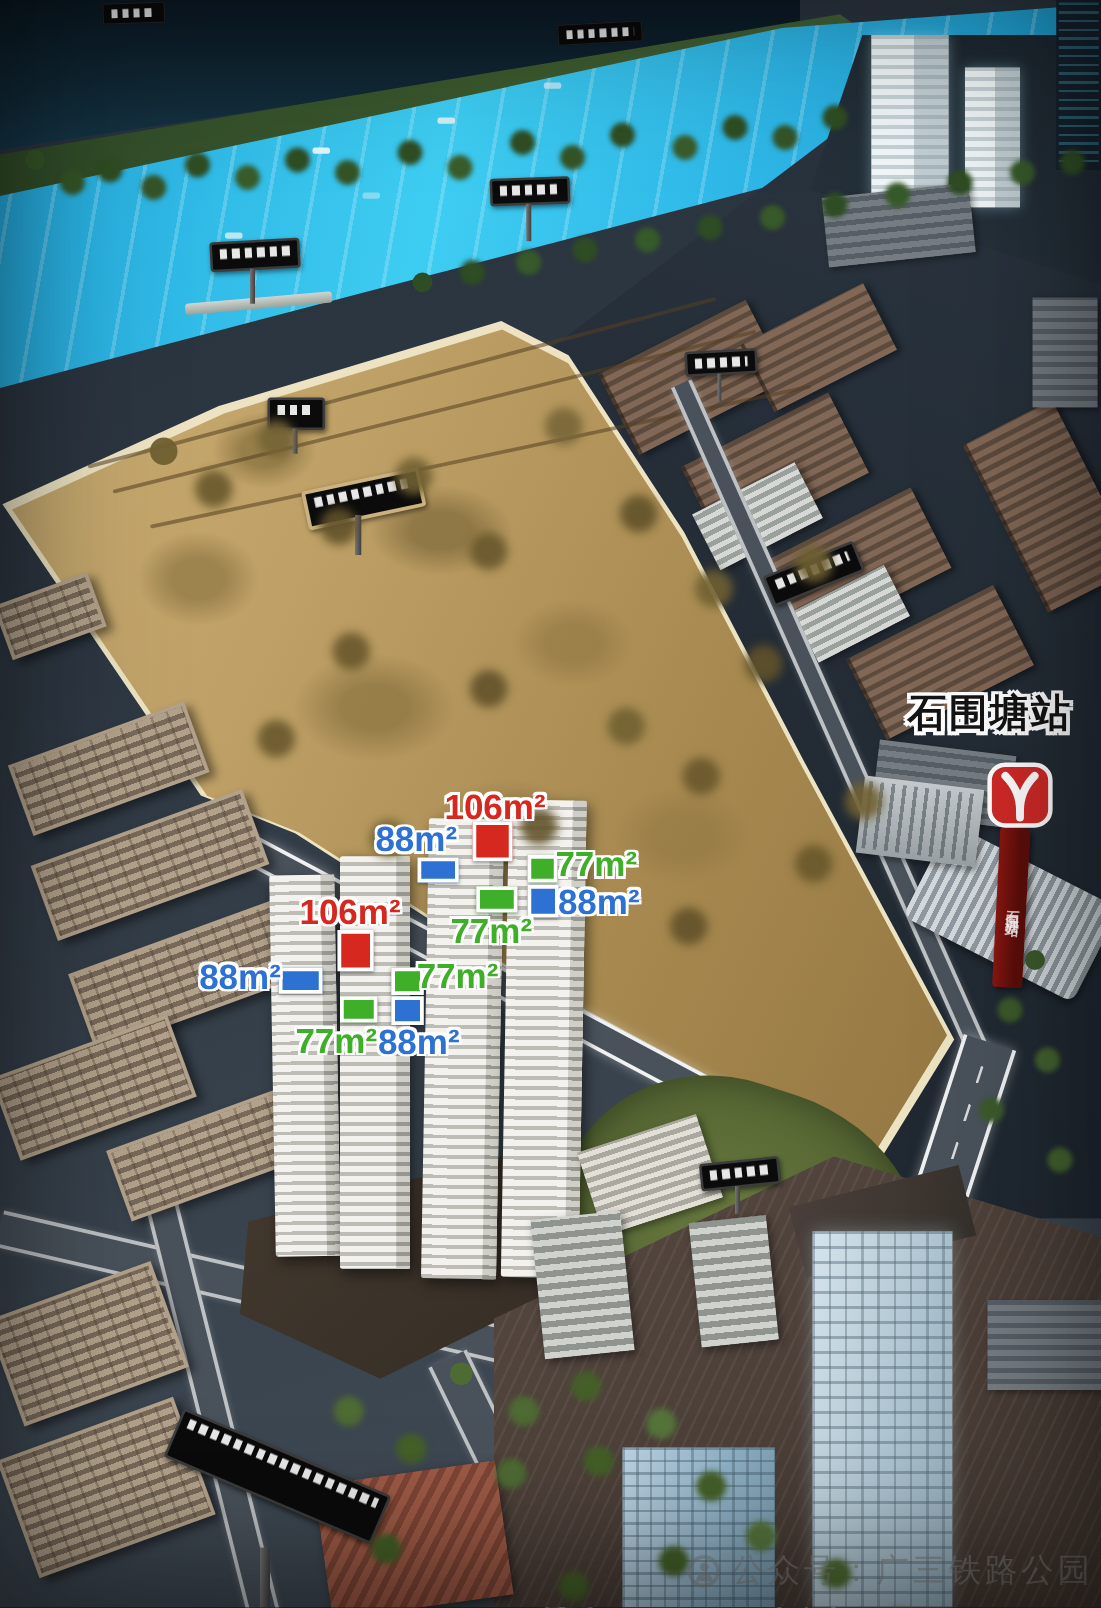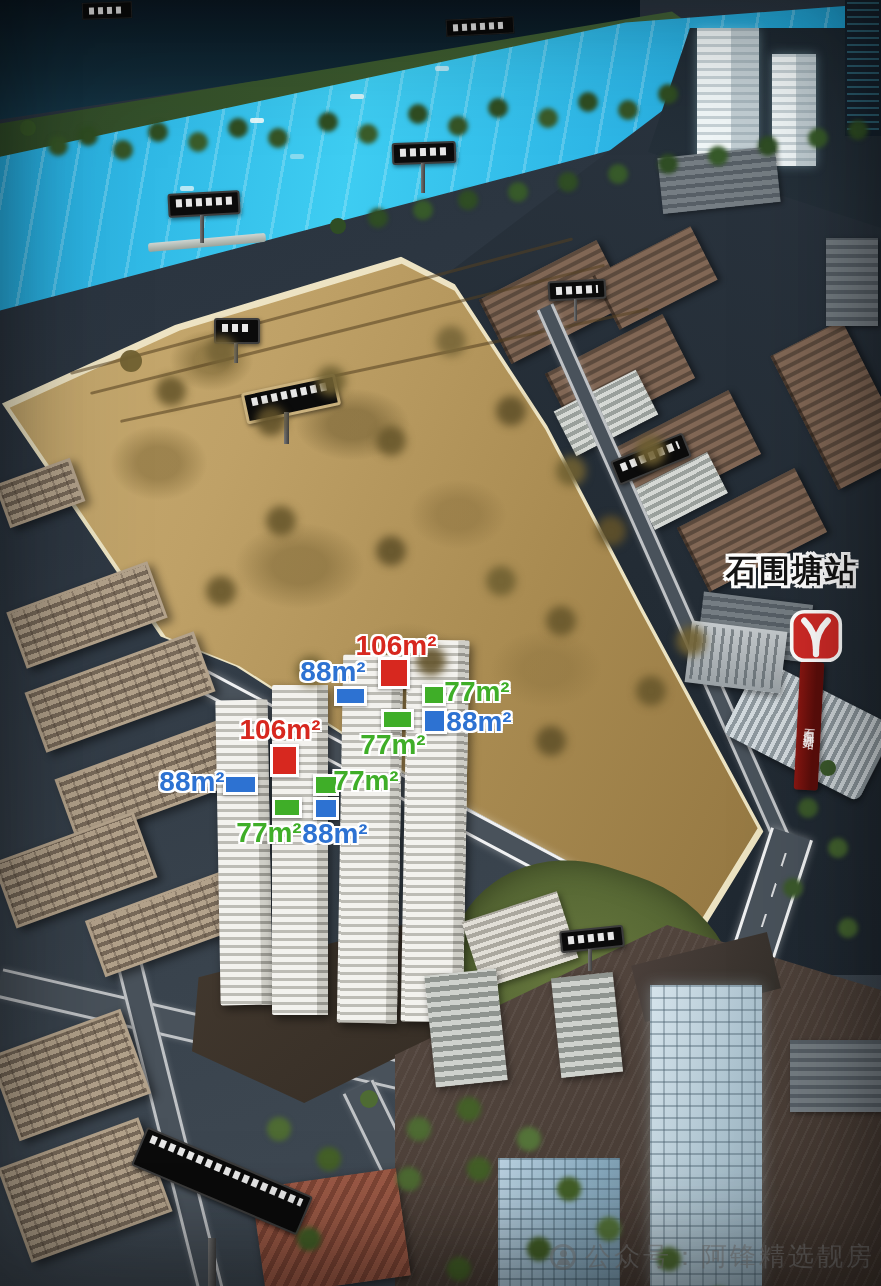--- a/index.html
+++ b/index.html
@@ -311,17 +311,17 @@
       <span class="tag-label" style="left: 393px; top: 745px; color: rgb(63, 174, 40);">77m²</span>
       <span class="tag-label" style="left: 280px; top: 730px; color: rgb(215, 40, 31);">106m²</span>
       <span class="tag-label" style="left: 192px; top: 782px; color: rgb(45, 114, 210);">88m²</span>
       <span class="tag-label" style="left: 366px; top: 781px; color: rgb(63, 174, 40);">77m²</span>
       <span class="tag-label" style="left: 269px; top: 833px; color: rgb(63, 174, 40);">77m²</span>
       <span class="tag-label" style="left: 335px; top: 834px; color: rgb(45, 114, 210);">88m²</span>
     </div>
 
   <div class="watermark">
     <span class="wm-icon"></span>
-    <span>公众号：阿锋精选靓房</span>
+    <span>公众号：广三铁路公园</span>
   </div>
 
   <div class="vignette"></div>
 </div>
 
 </body></html>

